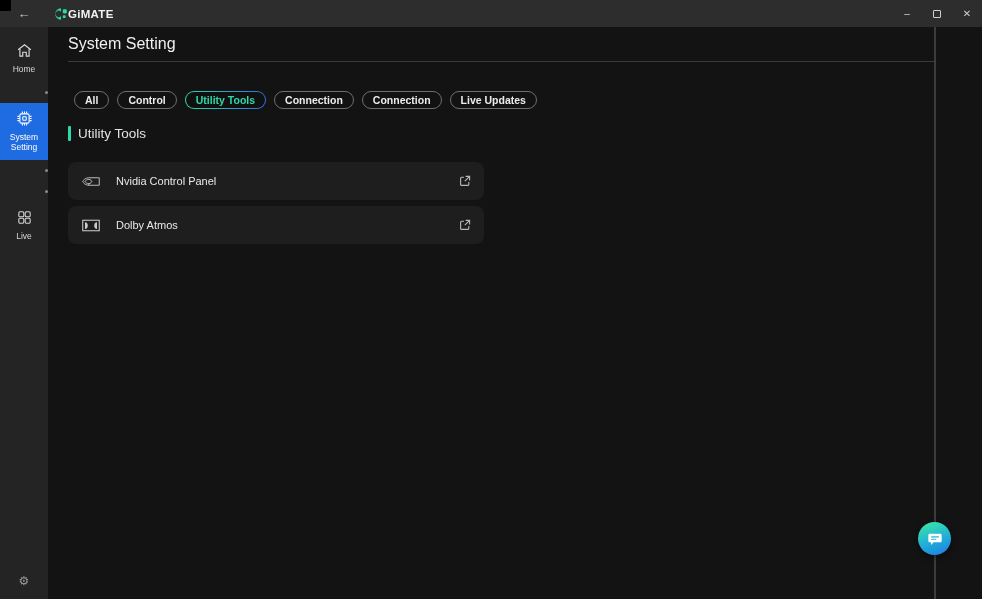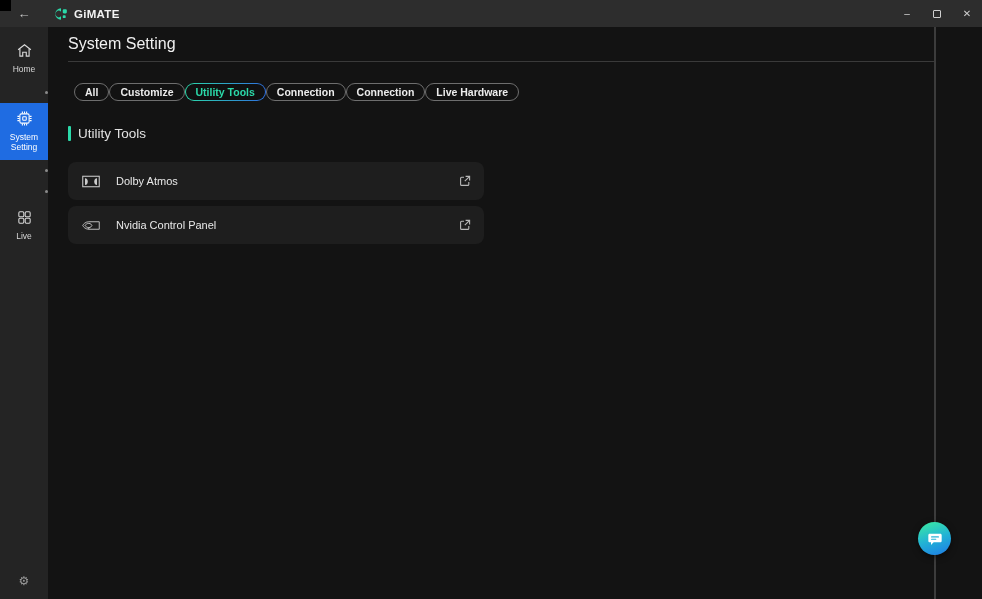--- a/index.html
+++ b/index.html
@@ -7,21 +7,21 @@
   body { font-family:"Liberation Sans", sans-serif; color:#e6e6e6; }
   #app { position:relative; width:982px; height:599px; background:#131313; }
 
   
   .titlebar { position:absolute; top:0; left:0; width:982px; height:27px;
     background:#2d2d2d; display:flex; align-items:center; }
   .corner-notch { position:absolute; top:0; left:0; width:11px; height:11px; background:#000; }
   .back-btn { position:absolute; left:14px; top:0; height:27px; width:20px;
     display:flex; align-items:center; justify-content:center;
     color:#c8c8c8; font-size:13px; cursor:pointer; }
-  .brand { position:absolute; left:54px; top:0; height:27px; display:flex; align-items:center; gap:6px; }
+  .brand { position:absolute; left:54px; top:0; height:27px; display:flex; align-items:center; gap:0; }
   .brand-name { font-size:11.5px; font-weight:bold; letter-spacing:.3px; color:#f2f2f2; }
   .win-controls { position:absolute; right:0; top:0; height:27px; display:flex; }
   .win-btn { width:30px; height:27px; display:flex; align-items:center; justify-content:center;
     color:#cfcfcf; font-size:10px; cursor:pointer; }
   .maxi-glyph { width:8px; height:8px; border:1px solid #cfcfcf; border-radius:1px; }
 
   
   .sidebar { position:absolute; top:27px; left:0; width:48px; height:572px;
     background:#242424; display:flex; flex-direction:column; align-items:flex-end; }
   .side-item { width:48px; display:flex; flex-direction:column; align-items:center;
@@ -34,21 +34,21 @@
   .dot-sep { width:3px; height:3px; border-radius:50%; background:#8a8a8a; margin:9px 0; }
   .side-footer { position:absolute; bottom:6px; left:0; width:48px; height:24px;
     display:flex; align-items:center; justify-content:center; color:#9a9a9a; font-size:12px; cursor:pointer; }
 
   
   .main { position:absolute; top:27px; left:48px; width:934px; height:572px; background:#131313; }
   .page-title { position:absolute; top:8px; left:20px; font-size:16px; font-weight:400; color:#f0f0f0; }
   .title-divider { position:absolute; top:34px; left:20px; width:866px; height:1px; background:#3a3a3a; }
   .v-divider { position:absolute; top:0; left:886px; width:2px; height:572px; background:#3c3c3c; }
 
-  .chips { position:absolute; top:56px; left:26px; display:flex; }
+  .chips { position:absolute; top:64px; left:26px; display:flex; gap:8px; }
   .chip { height:18px; padding:0 10px; display:flex; align-items:center;
     border:1px solid #6e6e6e; border-radius:9px; background:#121212;
     font-size:10.5px; font-weight:600; color:#ececec; cursor:pointer; white-space:nowrap; }
   .chip.active { color:#2bd9a9; border:1px solid transparent;
     background:linear-gradient(#101010,#101010) padding-box,
                linear-gradient(90deg,#2bd9a9,#2f6fe0) border-box; }
 
   .section-head { position:absolute; top:99px; left:20px; display:flex; align-items:center; gap:7px; }
   .accent-bar { width:3px; height:15px; background:#2bd9a9; border-radius:1px; }
   .section-title { font-size:13.5px; color:#e2e2e2; }
@@ -149,69 +149,69 @@
   <div class="main">
     <div class="page-title">System Setting</div>
     <div class="title-divider"></div>
     <div class="v-divider"></div>
 
     <div class="chips">
       <div class="chip">
         <span>All</span>
       </div>
       <div class="chip">
-        <span>Customize</span>
+        <span>Control</span>
       </div>
       <div class="chip active">
         <span>Utility Tools</span>
       </div>
       <div class="chip">
         <span>Connection</span>
       </div>
       <div class="chip">
         <span>Connection</span>
       </div>
       <div class="chip">
-        <span>Live Hardware</span>
+        <span>Live Updates</span>
       </div>
     </div>
 
     <div class="section-head">
       <div class="accent-bar"></div>
       <span class="section-title">Utility Tools</span>
     </div>
 
     <div class="cards">
+
+      <div class="card">
+        <span class="card-icon">
+          <svg width="18" height="13" viewBox="0 0 24 16" fill="none" stroke="#cccccc" stroke-width="1.2">
+            <path d="M9 3 C4.5 3 1.5 6.5 1 8 C1.5 9.5 4.5 13 9 13 L9 10.8 C6.5 10.8 4.5 9 4 8 C4.5 7 6.5 5.2 9 5.2 C11.5 5.2 12.8 6.8 13.2 8 C12.8 9.2 11.5 10.8 9 10.8"></path>
+            <path d="M9 3 H23 V13 H9"></path>
+          </svg>
+        </span>
+        <span class="card-label">Nvidia Control Panel</span>
+        <span class="ext-link">
+          <svg width="12" height="12" viewBox="0 0 12 12" fill="none" stroke="#b8b8b8" stroke-width="1.1">
+            <path d="M5 2.2 H2.6 C2 2.2 1.6 2.6 1.6 3.2 V9.4 C1.6 10 2 10.4 2.6 10.4 H8.8 C9.4 10.4 9.8 10 9.8 9.4 V7"></path>
+            <path d="M6.6 1.4 H10.6 V5.4"></path>
+            <path d="M10.4 1.6 L5.8 6.2"></path>
+          </svg>
+        </span>
+      </div>
 
       <div class="card">
         <span class="card-icon">
           <svg width="18" height="13" viewBox="0 0 24 16">
             <rect x="1" y="1" width="22" height="14" fill="none" stroke="#cccccc" stroke-width="1.4"></rect>
             <path d="M4 3.5 C9 3.5 9 12.5 4 12.5 Z" fill="#cccccc"></path>
             <path d="M20 3.5 C15 3.5 15 12.5 20 12.5 Z" fill="#cccccc"></path>
           </svg>
         </span>
         <span class="card-label">Dolby Atmos</span>
-        <span class="ext-link">
-          <svg width="12" height="12" viewBox="0 0 12 12" fill="none" stroke="#b8b8b8" stroke-width="1.1">
-            <path d="M5 2.2 H2.6 C2 2.2 1.6 2.6 1.6 3.2 V9.4 C1.6 10 2 10.4 2.6 10.4 H8.8 C9.4 10.4 9.8 10 9.8 9.4 V7"></path>
-            <path d="M6.6 1.4 H10.6 V5.4"></path>
-            <path d="M10.4 1.6 L5.8 6.2"></path>
-          </svg>
-        </span>
-      </div>
-
-      <div class="card">
-        <span class="card-icon">
-          <svg width="18" height="13" viewBox="0 0 24 16" fill="none" stroke="#cccccc" stroke-width="1.2">
-            <path d="M9 3 C4.5 3 1.5 6.5 1 8 C1.5 9.5 4.5 13 9 13 L9 10.8 C6.5 10.8 4.5 9 4 8 C4.5 7 6.5 5.2 9 5.2 C11.5 5.2 12.8 6.8 13.2 8 C12.8 9.2 11.5 10.8 9 10.8"></path>
-            <path d="M9 3 H23 V13 H9"></path>
-          </svg>
-        </span>
-        <span class="card-label">Nvidia Control Panel</span>
         <span class="ext-link">
           <svg width="12" height="12" viewBox="0 0 12 12" fill="none" stroke="#b8b8b8" stroke-width="1.1">
             <path d="M5 2.2 H2.6 C2 2.2 1.6 2.6 1.6 3.2 V9.4 C1.6 10 2 10.4 2.6 10.4 H8.8 C9.4 10.4 9.8 10 9.8 9.4 V7"></path>
             <path d="M6.6 1.4 H10.6 V5.4"></path>
             <path d="M10.4 1.6 L5.8 6.2"></path>
           </svg>
         </span>
       </div>
 
     </div>

